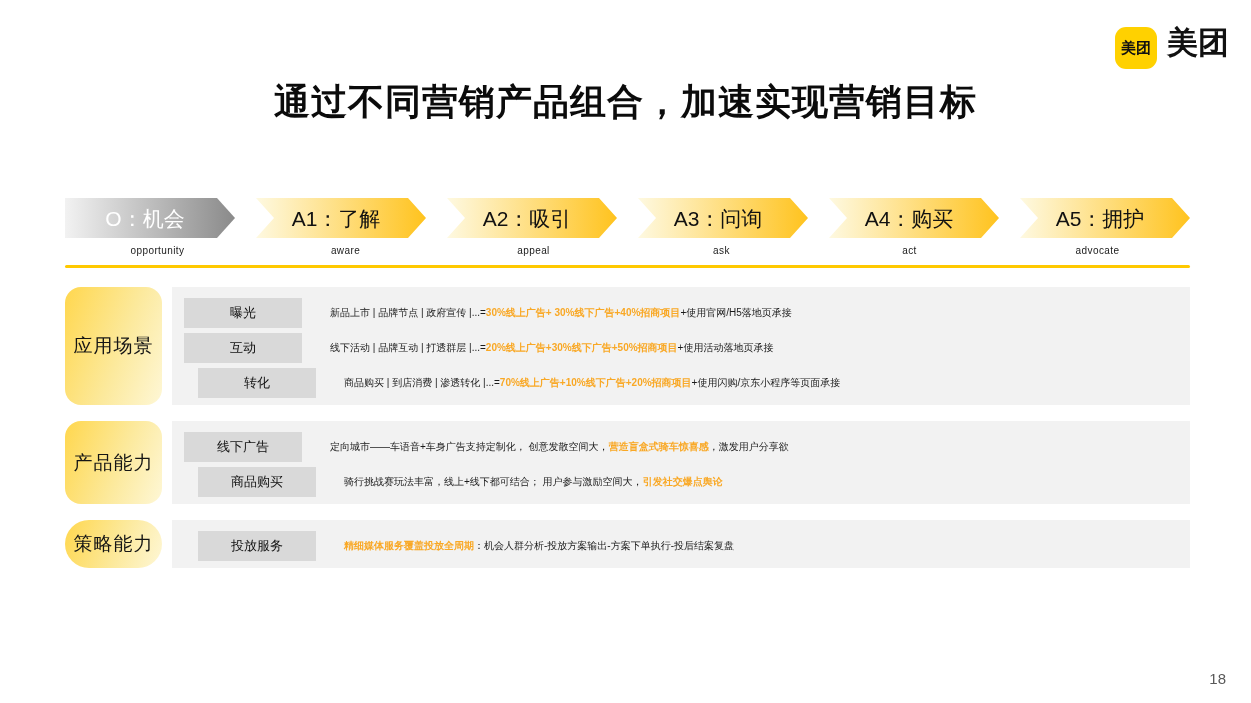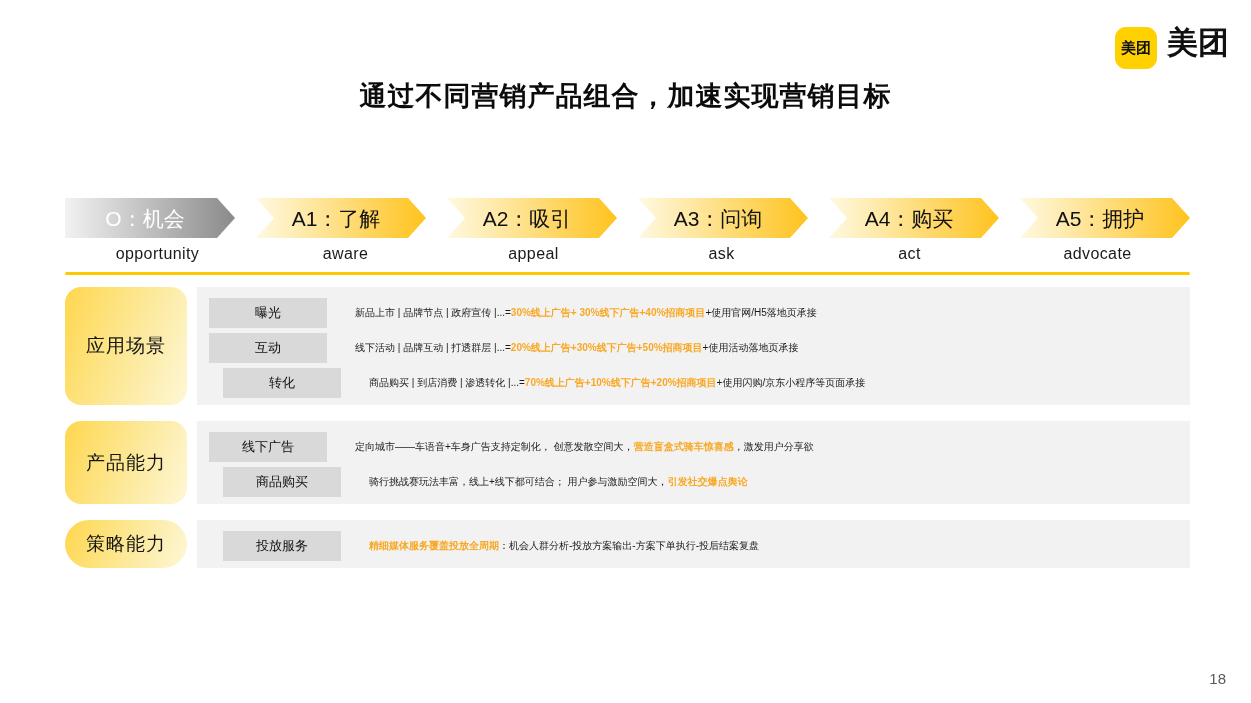--- a/index.html
+++ b/index.html
@@ -8,39 +8,39 @@
   .slide { position:relative; width:1251px; height:703px; background:#fff; overflow:hidden; }
 
   
   .logo { position:absolute; top:27px; right:22px; display:flex; gap:10px; }
   .logo-badge { width:42px; height:42px; border-radius:11px; background:var(--brand-yellow,#FFD100);
     color:#111; font-weight:bold; font-size:15px; display:flex; align-items:center; justify-content:center; }
   .logo-text { font-size:31px; font-weight:bold; color:#111; line-height:1; }
 
   
   .title { position:absolute; top:78px; left:0; width:100%; margin:0; text-align:center;
-    font-size:27px; font-weight:bold; color:#0b0b0b; letter-spacing:1px; }
+    font-size:36px; font-weight:bold; color:#0b0b0b; letter-spacing:1px; }
 
   
   .funnel { position:absolute; left:65px; top:198px; width:1125px; }
   .stages { display:flex; gap:21px; height:40px; }
   .stage { flex:1; display:flex; align-items:center; justify-content:center;
     font-size:21px; padding-right:10px; line-height:1; }
   .stage-gray { background:linear-gradient(to right,#F2F2F2,#8A8A8A); color:#ffffff;
     clip-path:polygon(0 0, calc(100% - 18px) 0, 100% 50%, calc(100% - 18px) 100%, 0 100%); }
   .stage-gold { background:linear-gradient(to right,#FEF9E1,var(--arrow-gold,#FFC31E)); color:#111;
     clip-path:polygon(0 0, calc(100% - 18px) 0, 100% 50%, calc(100% - 18px) 100%, 0 100%, 18px 50%); }
   .sublabels { display:flex; gap:3px; margin-top:7px; }
-  .sublabel { flex:1; text-align:center; font-size:16px; color:#1a1a1a; letter-spacing:0.4px; }
+  .sublabel { flex:1; text-align:center; font-size:10px; color:#1a1a1a; letter-spacing:0.4px; }
   .funnel-line { height:3px; background:var(--line-yellow,#FFC900); border-radius:2px; margin-top:9px; }
 
   
   #sections { position:absolute; left:65px; top:287px; width:1125px; }
   .section { display:flex; align-items:stretch; margin-bottom:16px; }
-  .section-label { width:122px; flex:none; border-radius:16px;
+  .section-label { width:97px; flex:none; border-radius:16px;
     background:linear-gradient(110deg,#FFD74E 0%, #FCE99B 55%, #FEF7D6 100%);
     display:flex; align-items:center; justify-content:center;
     font-size:19px; color:#151515; letter-spacing:1px; }
   .section-label.pill { border-radius:24px; }
   .section-panel { flex:1; margin-left:10px; background:var(--panel-gray,#F2F2F2);
     padding:11px 10px 7px 12px; }
   .row { display:flex; align-items:center; height:30px; margin-bottom:5px; }
   .row:last-child { margin-bottom:0;margin-left:14px; }
   .tag { width:118px; height:30px; flex:none; background:var(--tag-gray,#D9D9D9);
     display:flex; align-items:center; justify-content:center; font-size:13px; color:#111; }

